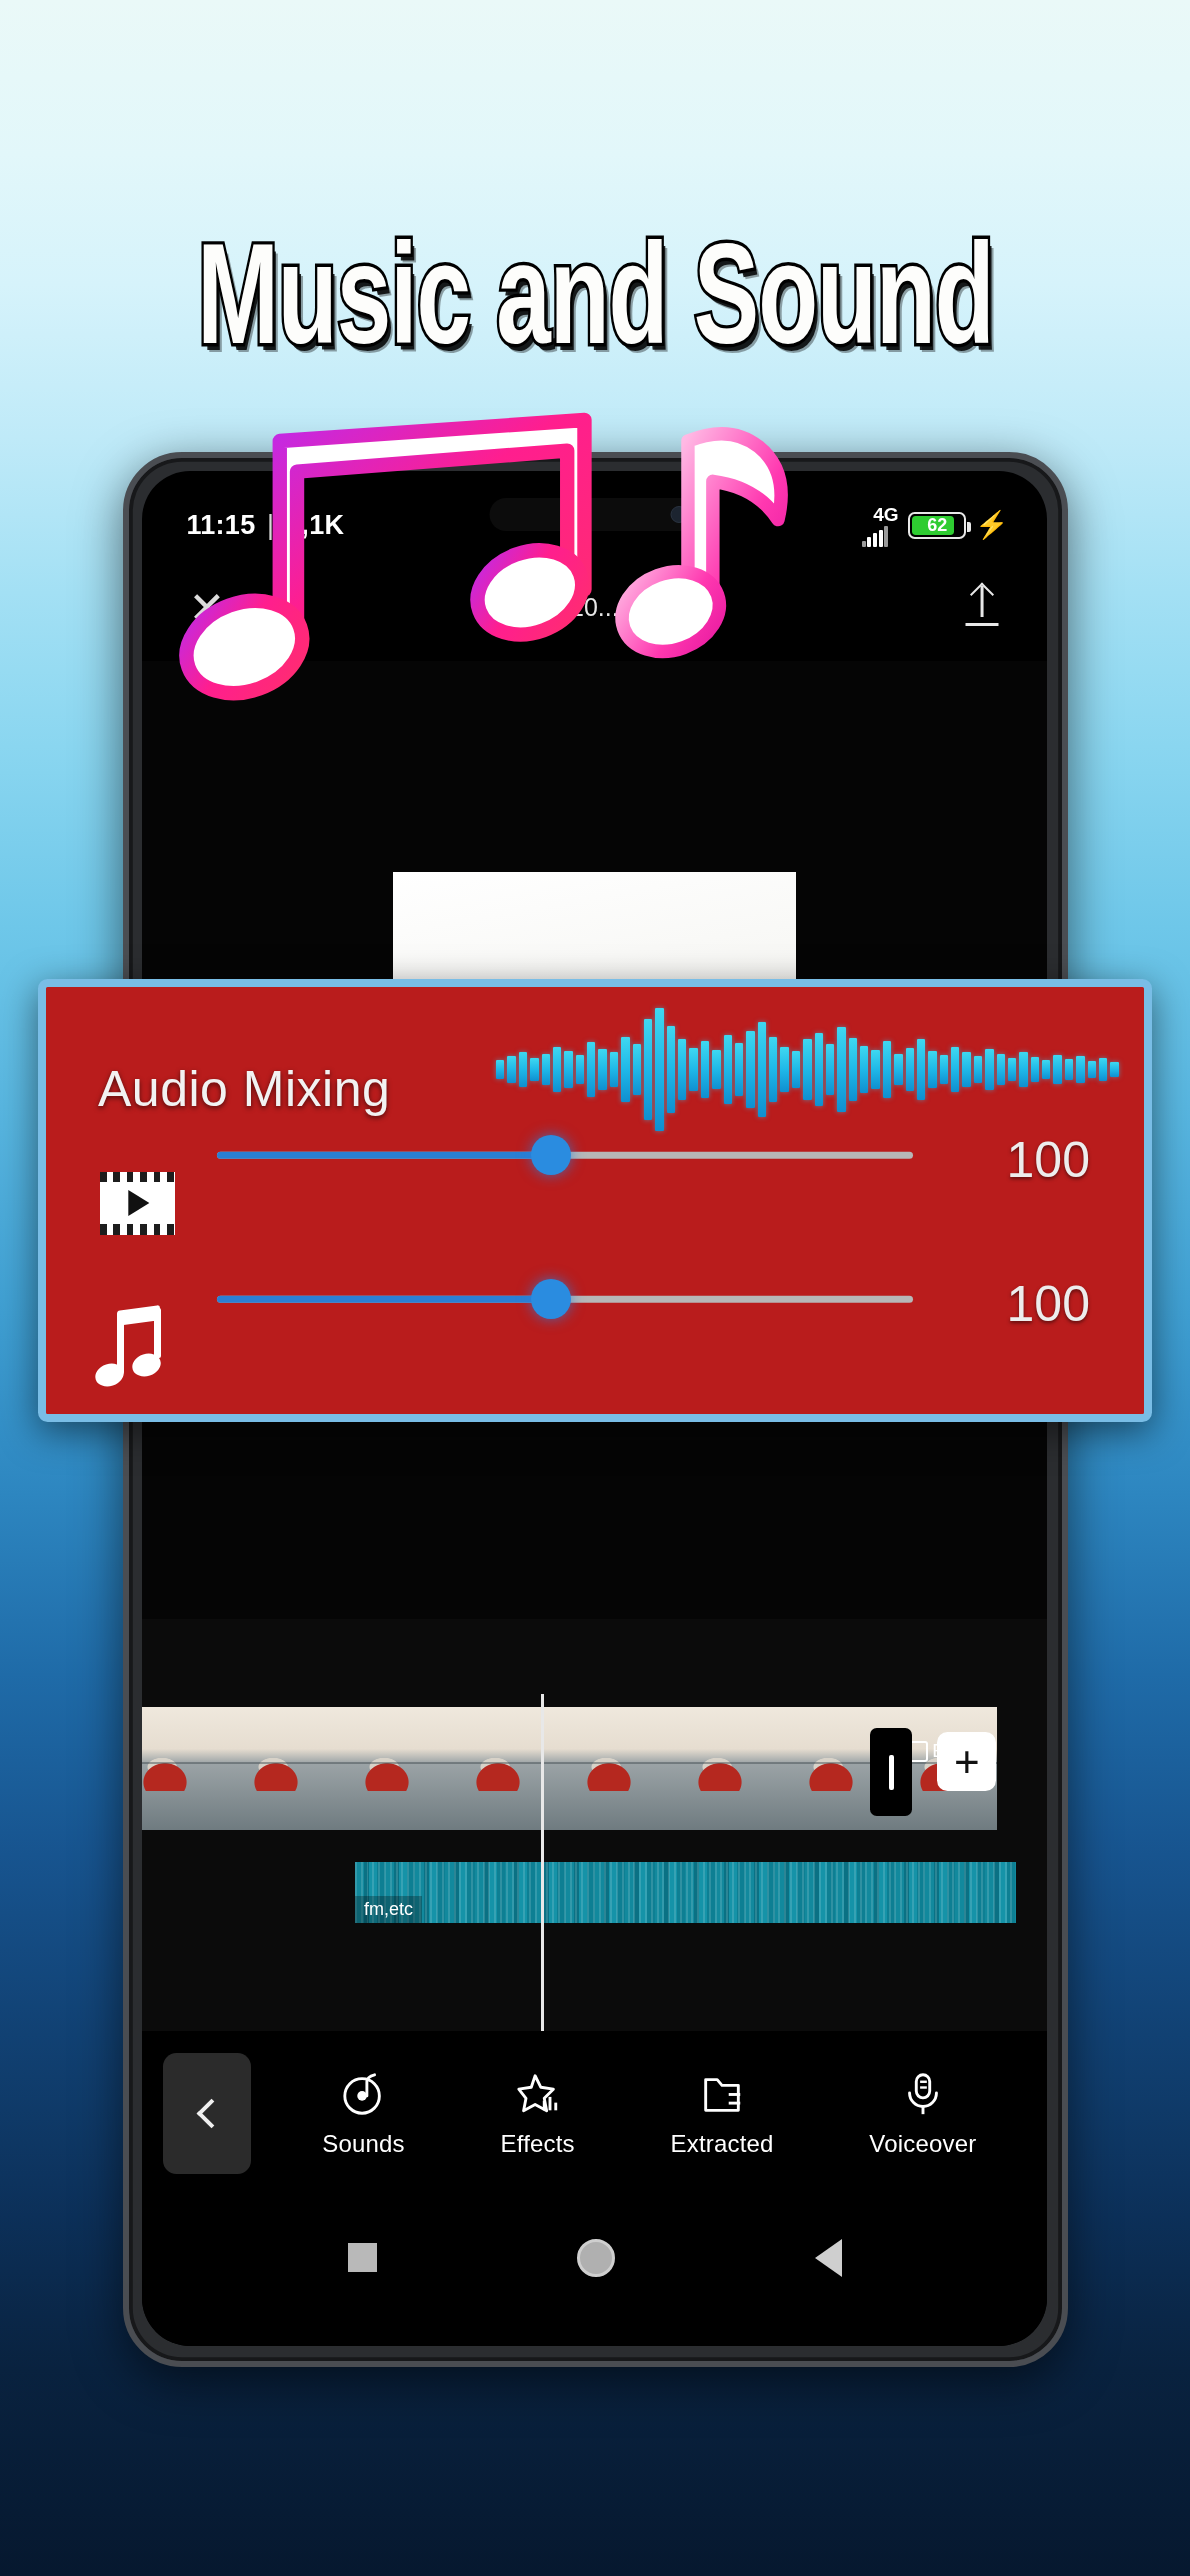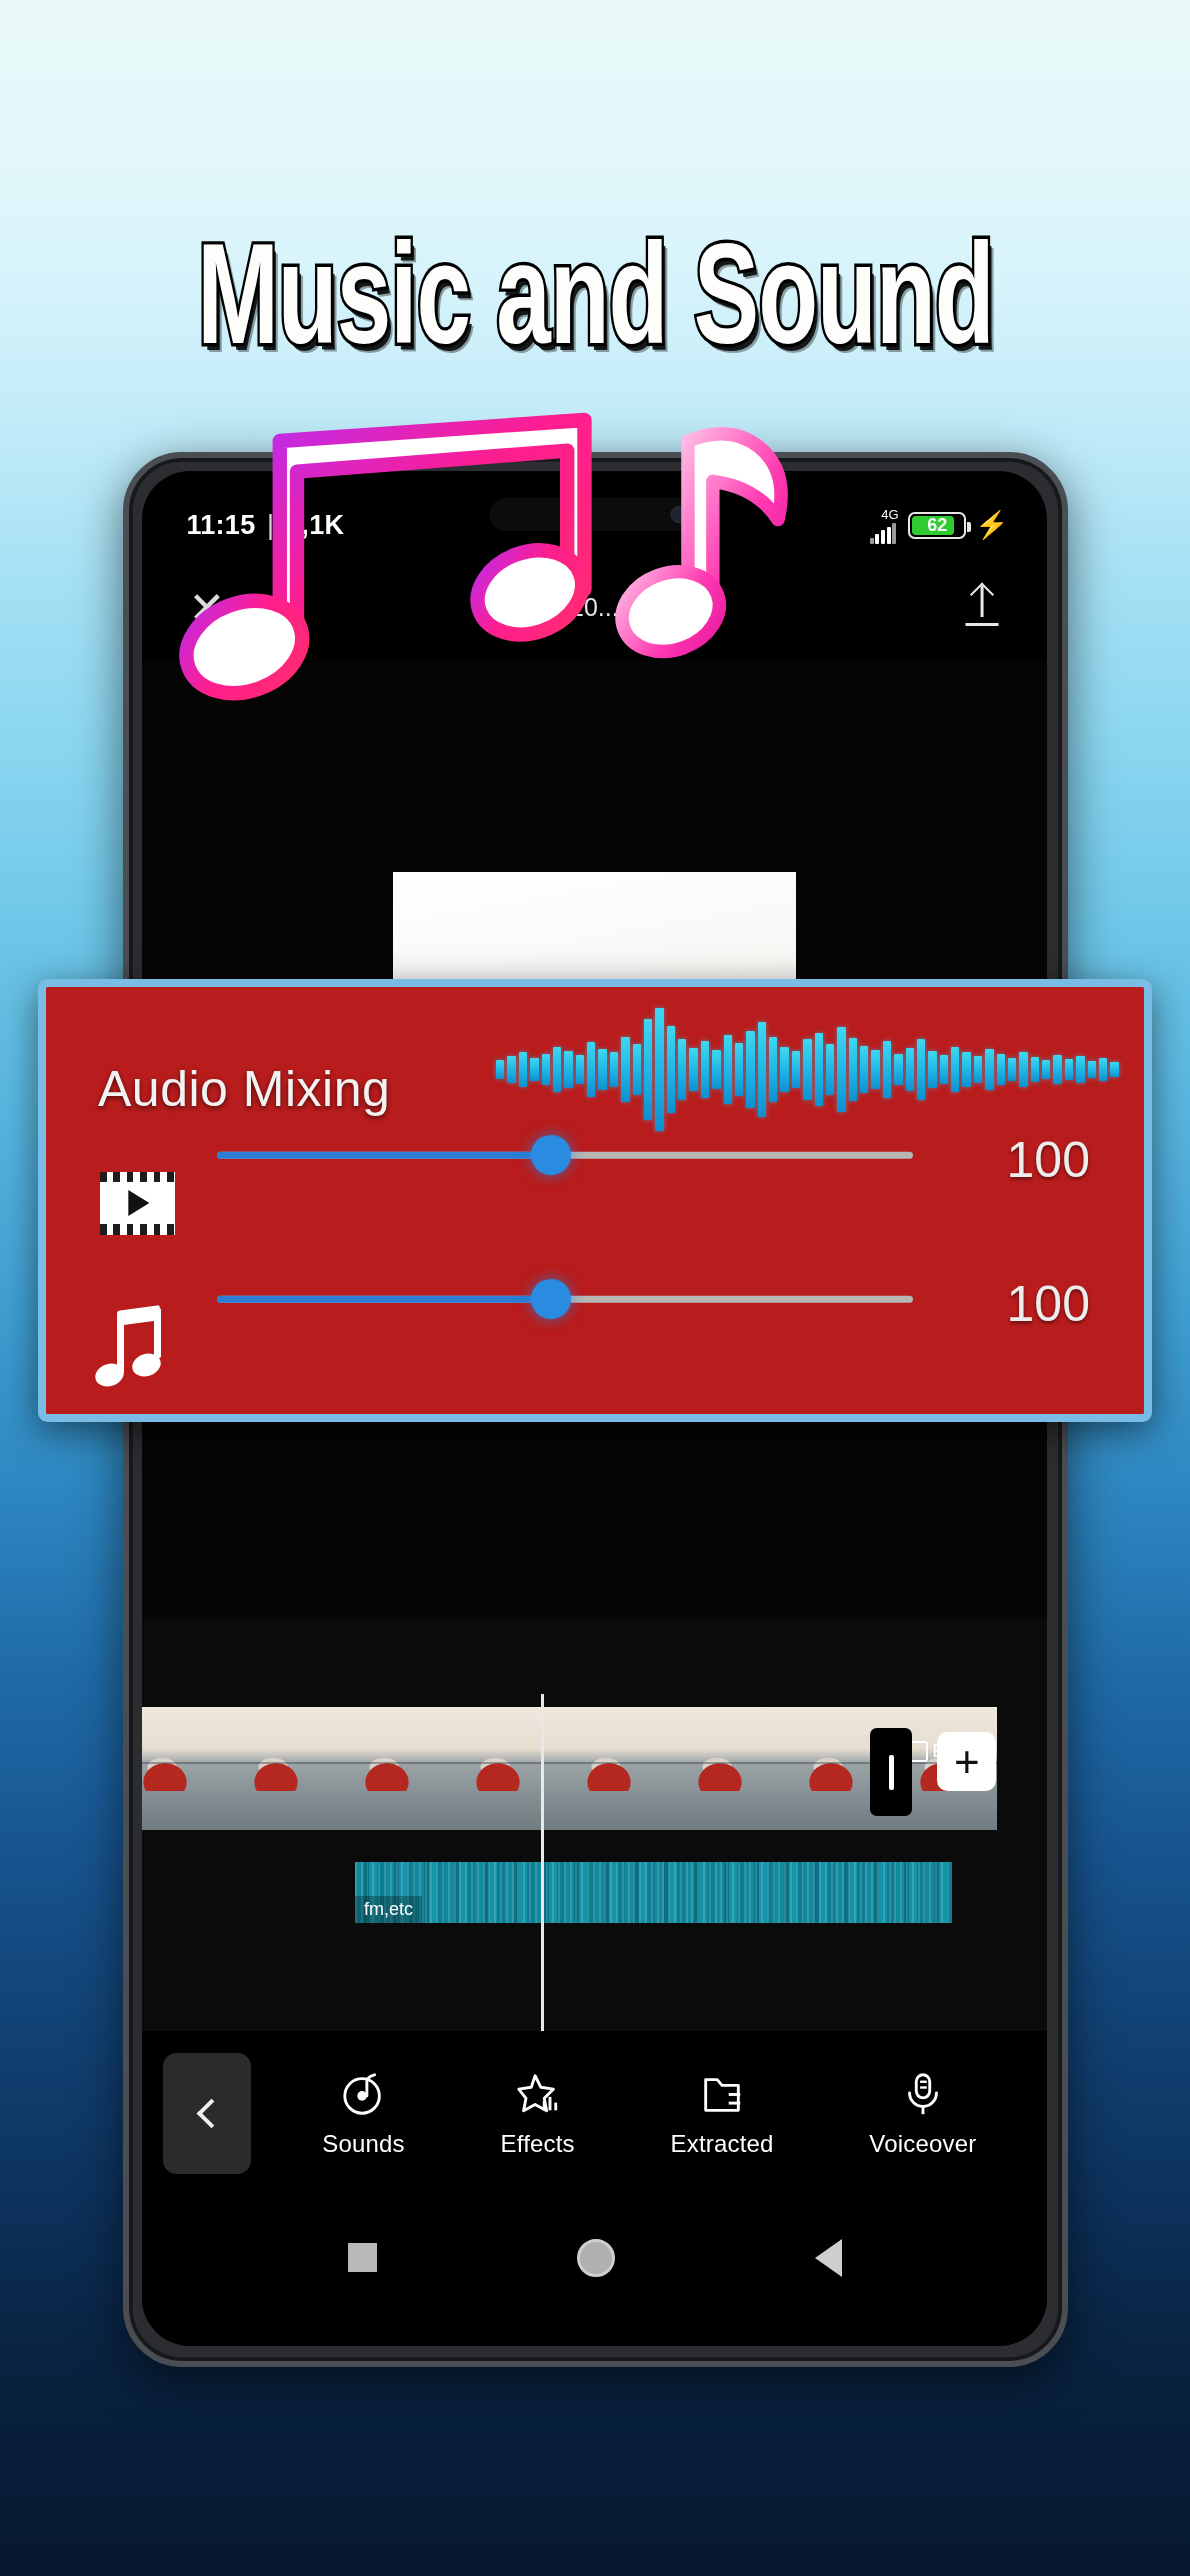--- a/index.html
+++ b/index.html
@@ -78,21 +78,21 @@
     display: flex; align-items: center;
     justify-content: space-between;
     padding: 25px 38px 0 44px;
     color: #fff;
     z-index: 5;
   }
   .sb-left { font-size: 27px; font-weight: 700; letter-spacing: 0.3px; }
   .sb-left .sep { font-weight: 400; opacity: .85; margin: 0 3.8px; }
   .sb-right { display: flex; align-items: center; gap: 9.6px; }
   .net-grp { display: flex; flex-direction: column; align-items: flex-start; line-height: 1; }
-  .net-4g { font-size: 13px; font-weight: 400; margin-left: 11.5px; }
+  .net-4g { font-size: 19px; font-weight: 700; margin-left: 11.5px; }
   .bars { display: flex; align-items: flex-end; gap: 1.9px; height: 21px; margin-top: 1.9px; }
   .bars i { width: 3.8px; background: #fff; display: block; border-radius: 1px; }
   .bars i:nth-child(1){height:5.8px;background:#9a9a9a}
   .bars i:nth-child(2){height:9.6px}
   .bars i:nth-child(3){height:13.4px}
   .bars i:nth-child(4){height:17px}
   .bars i:nth-child(5){height:21px;background:#9a9a9a}
   .batt {
     width: 58px; height: 27px;
     border: 2.9px solid #e8e8e8; border-radius: 6.7px;
@@ -207,21 +207,21 @@
   .tl-handle span { width:4.8px;height:35px;background:#fff;border-radius:1.9px; }
   .tl-add {
     position:absolute; top:113px; left:795px;
     width:59px; height:59px; background:#fff;
     border-radius:10.5px; z-index:7;
     display:flex; align-items:center; justify-content:center;
     font-size:44px; font-weight:300; color:#111; line-height:1;
   }
   .audio-clip {
     position: absolute; top: 243px; left: 213px;
-    width: 597px; height: 61px;
+    width: 661px; height: 61px;
     background: #0369a1; overflow: hidden;
   }
   .audio-wave {
     position:absolute; inset:0;
     background:
       repeating-linear-gradient(90deg,
         rgba(255,255,255,.14) 0 1.9px, transparent 1.9px 5.8px),
       repeating-linear-gradient(90deg,
         #12899d 0 8.6px, #0a7184 8.6px 14.4px, #1593a8 14.4px 22px, #0d7f93 22px 30px);
   }

